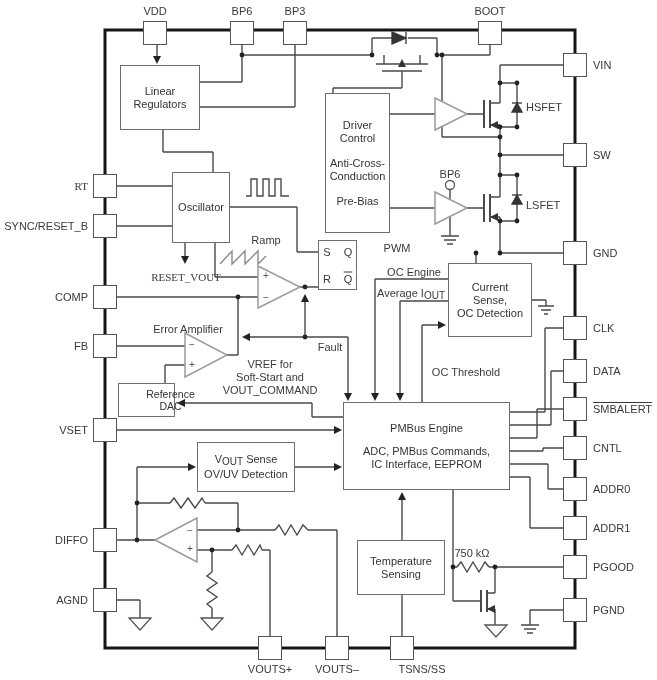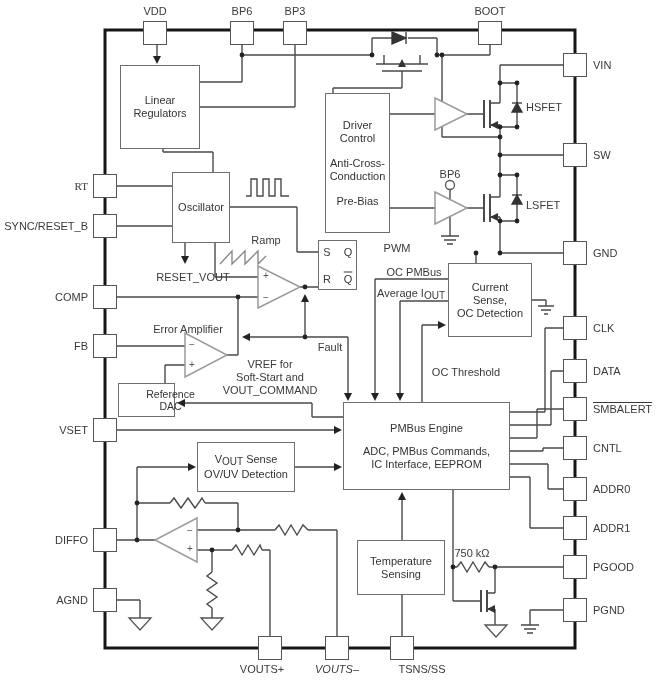--- a/index.html
+++ b/index.html
@@ -172,21 +172,21 @@
     <circle cx="238" cy="297" r="2.4"></circle>
         <circle cx="238" cy="530" r="2.4"></circle>
     <circle cx="137" cy="503" r="2.4"></circle>
         <circle cx="137" cy="540" r="2.4"></circle>
     <circle cx="212" cy="550" r="2.4"></circle>
     <circle cx="453" cy="567" r="2.4"></circle>
         <circle cx="495" cy="567" r="2.4"></circle>
   </g>
 </svg>
 
-<div class="blk" style="left:120px;top:65px;width:80px;height:84px;">
+<div class="blk" style="left:120px;top:65px;width:80px;height:65px;">
   <div>Linear</div>
   <div>Regulators</div>
 </div>
 
 <div class="blk gap12" style="left:325px;top:93px;width:65px;height:140px;">
   <div>
     <div>Driver</div>
     <div>Control</div>
   </div>
   <div>
@@ -283,29 +283,29 @@
 <div class="lbl" style="left:593px;top:247px;">GND</div>
 <div class="lbl" style="left:593px;top:322px;">CLK</div>
 <div class="lbl" style="left:593px;top:365px;">DATA</div>
 <div class="lbl ov" style="left:593px;top:403px;">SMBALERT</div>
 <div class="lbl" style="left:593px;top:442px;">CNTL</div>
 <div class="lbl" style="left:593px;top:483px;">ADDR0</div>
 <div class="lbl" style="left:593px;top:522px;">ADDR1</div>
 <div class="lbl" style="left:593px;top:561px;">PGOOD</div>
 <div class="lbl" style="left:593px;top:604px;">PGND</div>
 
-<div class="lbl c" style="left:262px;top:669px;">VOUTS+</div>
-<div class="lbl c" style="left:337px;top:669px;font-style:italic;">VOUTS–</div>
+<div class="lbl c" style="left:270px;top:669px;">VOUTS+</div>
+<div class="lbl c" style="left:337px;top:669px;">VOUTS–</div>
 <div class="lbl c" style="left:422px;top:669px;">TSNS/SS</div>
 
 <div class="lbl c" style="left:188px;top:329px;">Error Amplifier</div>
-<div class="lbl c" style="left:193px;top:277px;">RESET_VOUT</div>
+<div class="lbl c" style="left:186px;top:277px;font-family:Liberation Serif, serif;">RESET_VOUT</div>
 <div class="lbl c" style="left:266px;top:240px;">Ramp</div>
 <div class="lbl c" style="left:397px;top:248px;">PWM</div>
-<div class="lbl c" style="left:414px;top:272px;">OC PMBus</div>
+<div class="lbl c" style="left:414px;top:272px;">OC Engine</div>
 <div class="lbl c" style="left:411px;top:294px;">
   <span>Average I</span><span class="sub">OUT</span>
 </div>
 <div class="lbl c" style="left:330px;top:347px;">Fault</div>
 <div class="lbl c" style="left:466px;top:372px;">OC Threshold</div>
 <div class="lbl c" style="left:270px;top:377px;">
   <div>VREF for</div>
   <div>Soft-Start and</div>
   <div>VOUT_COMMAND</div>
 </div>

